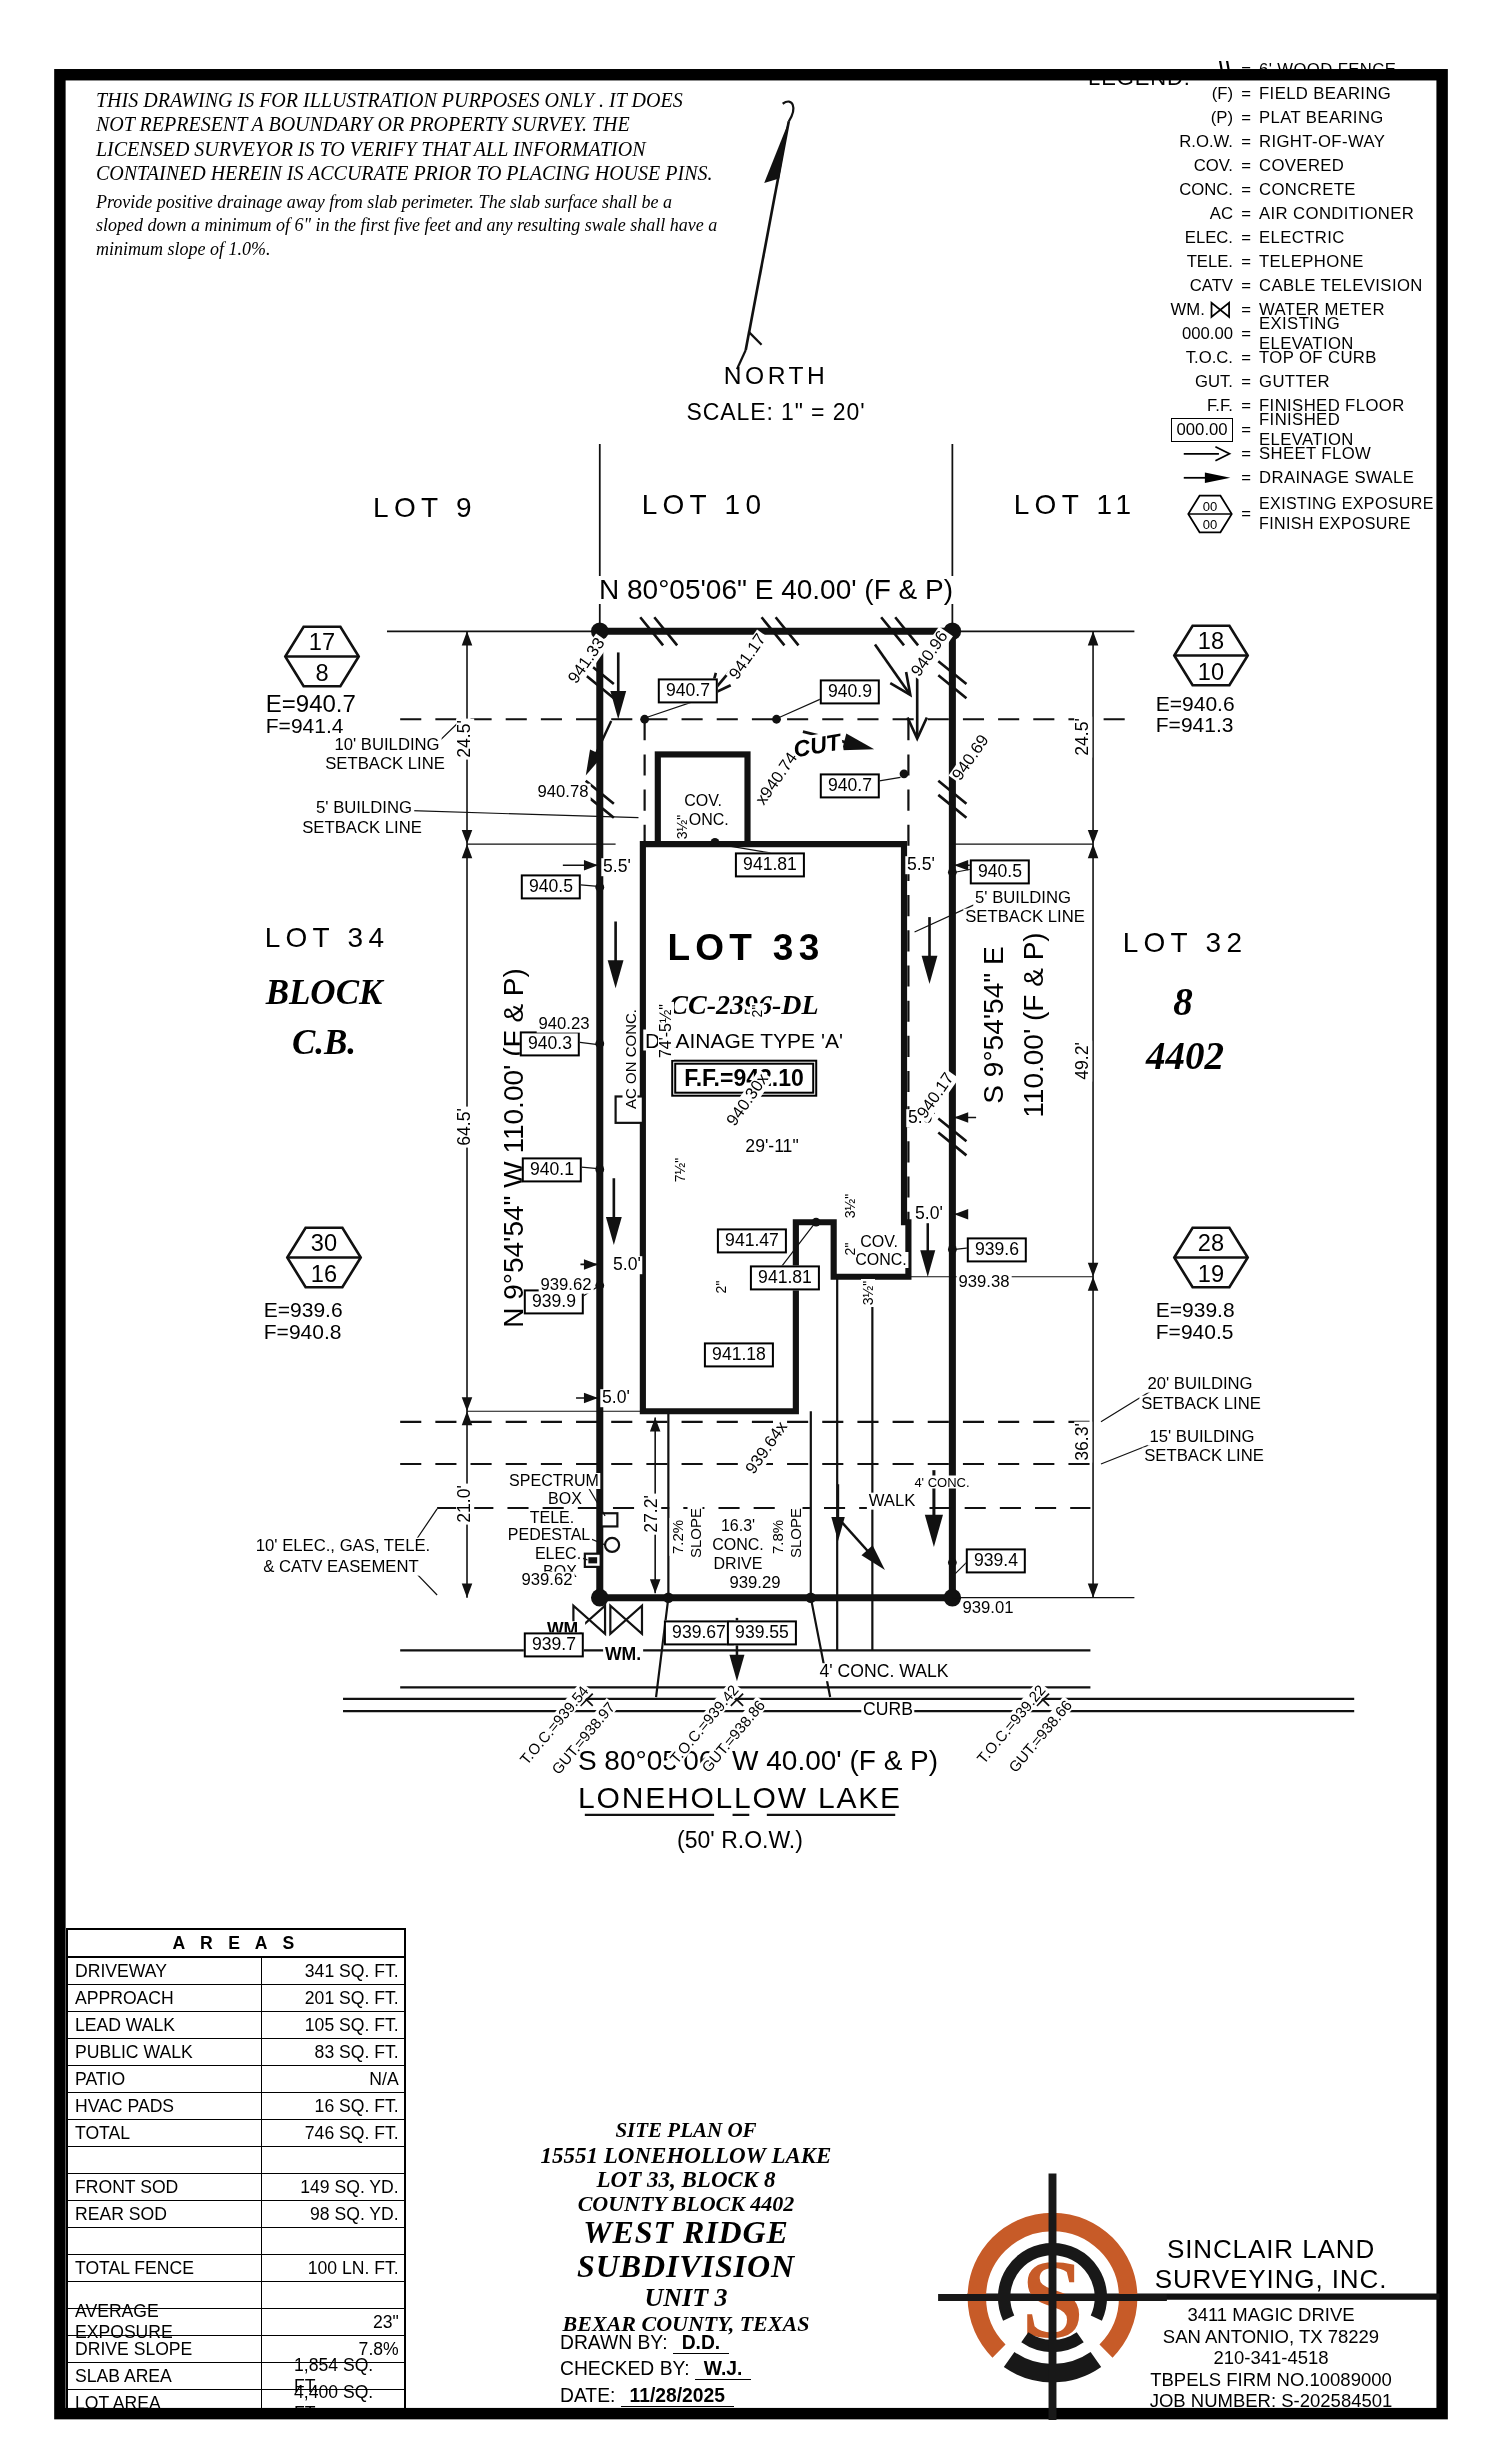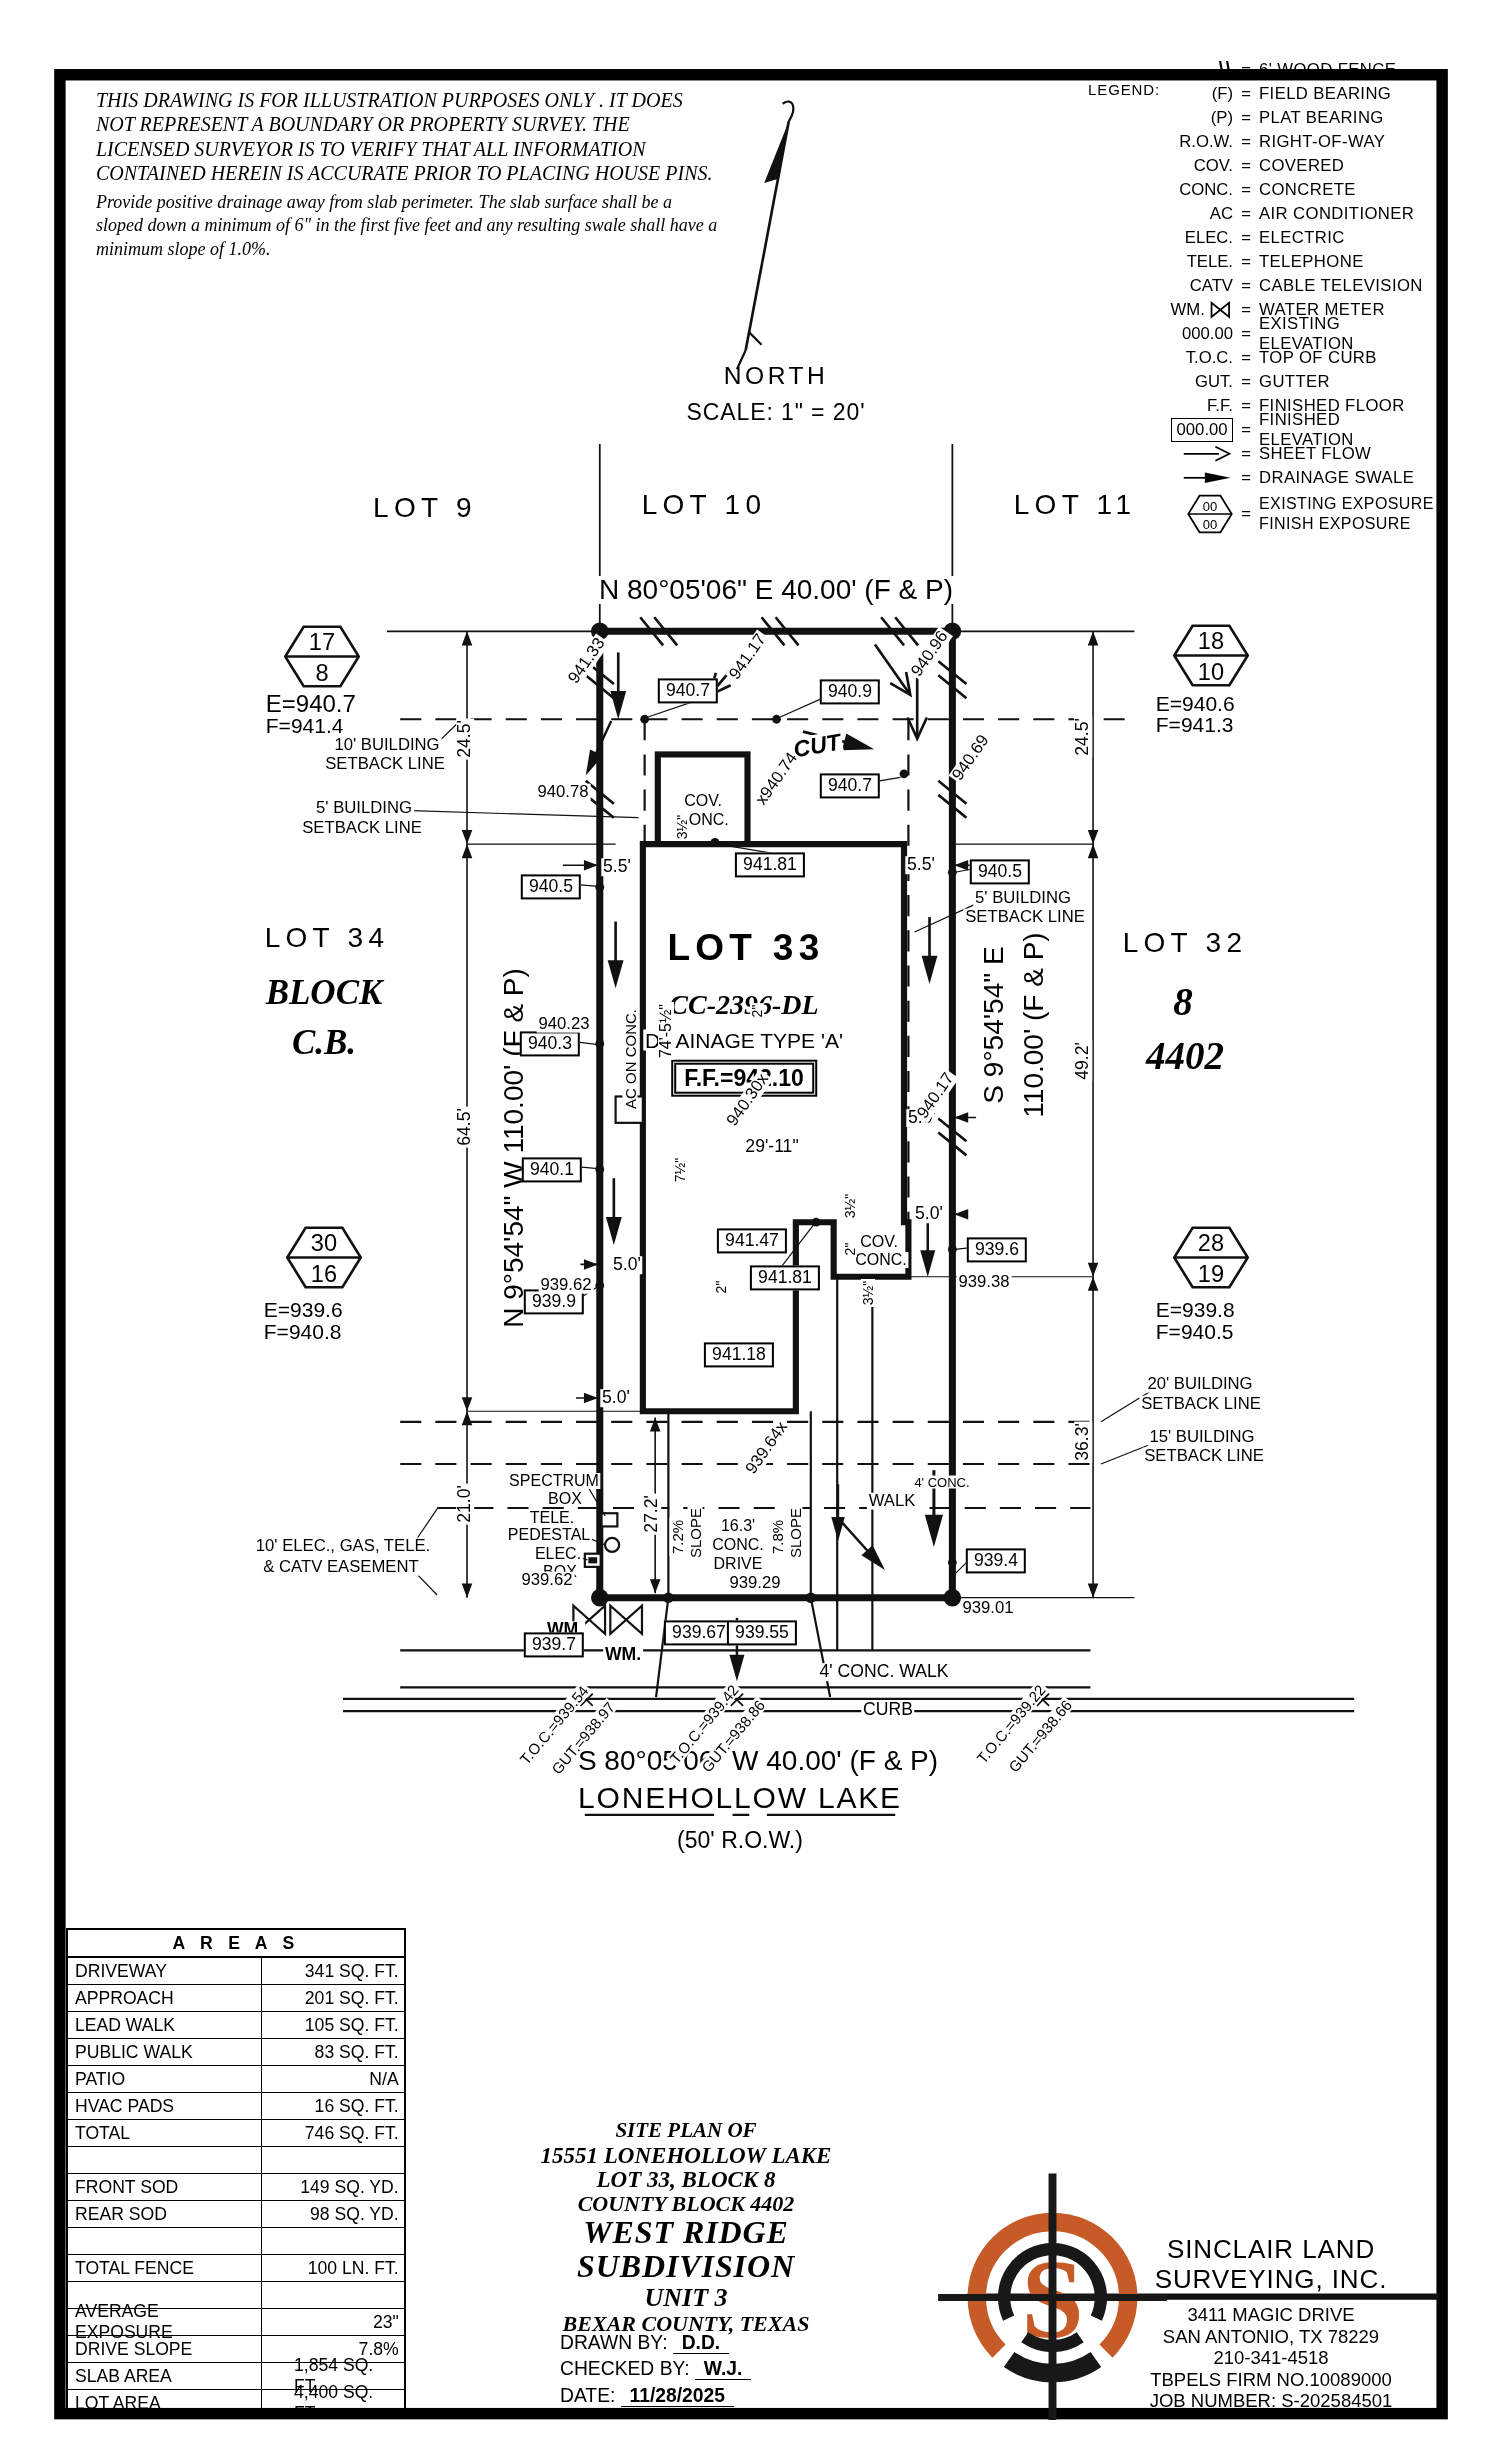--- a/index.html
+++ b/index.html
@@ -14,21 +14,21 @@
   .it{font-style:italic;}
   .hexm{position:absolute;transform:translate(-50%,-50%);}
   
   #disclaimer{position:absolute;left:96px;top:88px;width:633px;font-family:"Liberation Serif",serif;font-style:italic;}
   #disclaimer .p1{font-size:20px;line-height:1.22;}
   #disclaimer .p2{font-size:18px;line-height:1.3;margin-top:5.3px;}
   
   .ctr{transform:translate(-50%,-50%);position:absolute;white-space:nowrap;}
   
   #legend{position:absolute;left:1108px;top:58px;width:327px;}
-  #legend-title{position:absolute;left:1088px;top:65px;font-size:15px;letter-spacing:0.9px;margin-top:16px;}
+  #legend-title{position:absolute;left:1088px;top:65px;font-size:22px;letter-spacing:0.9px;}
   .lrow{display:flex;align-items:center;height:24px;font-size:16.7px;}
   .lrow.tall{height:47px;}
   .lsym-c{width:125px;display:flex;justify-content:flex-end;align-items:center;}
   .leq{width:26px;text-align:center;}
   .ldesc{flex:1;letter-spacing:0.4px;}
   .ldesc .two{font-size:16px;line-height:1.25;}
   .bsym{border:1.8px solid #000;padding:0.9px 4.4px;}
   .fence{font-size:19.3px;font-weight:bold;letter-spacing:1.8px;}
   
   #areas{position:absolute;left:66px;top:1928px;width:336px;border:2.6px solid #000;}

